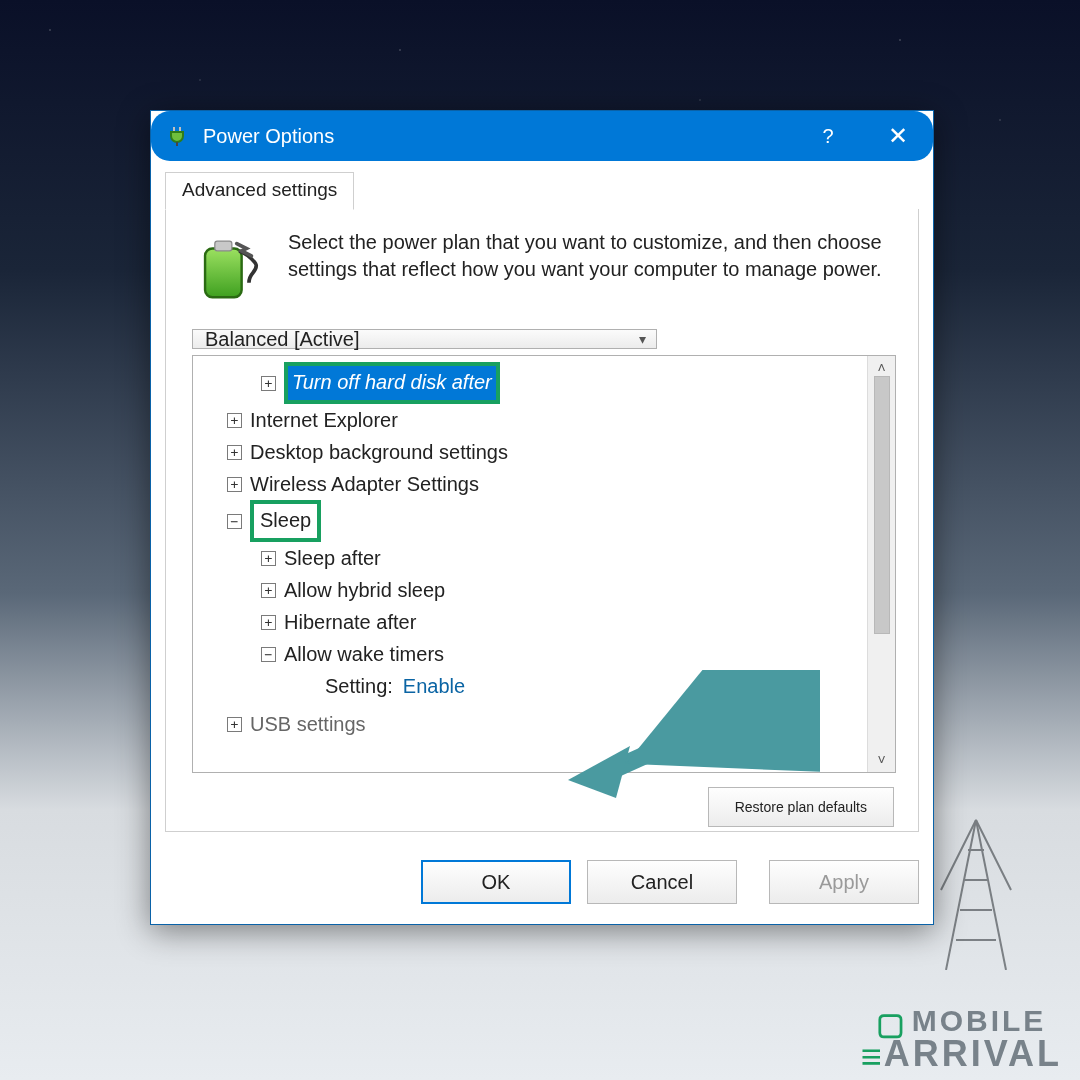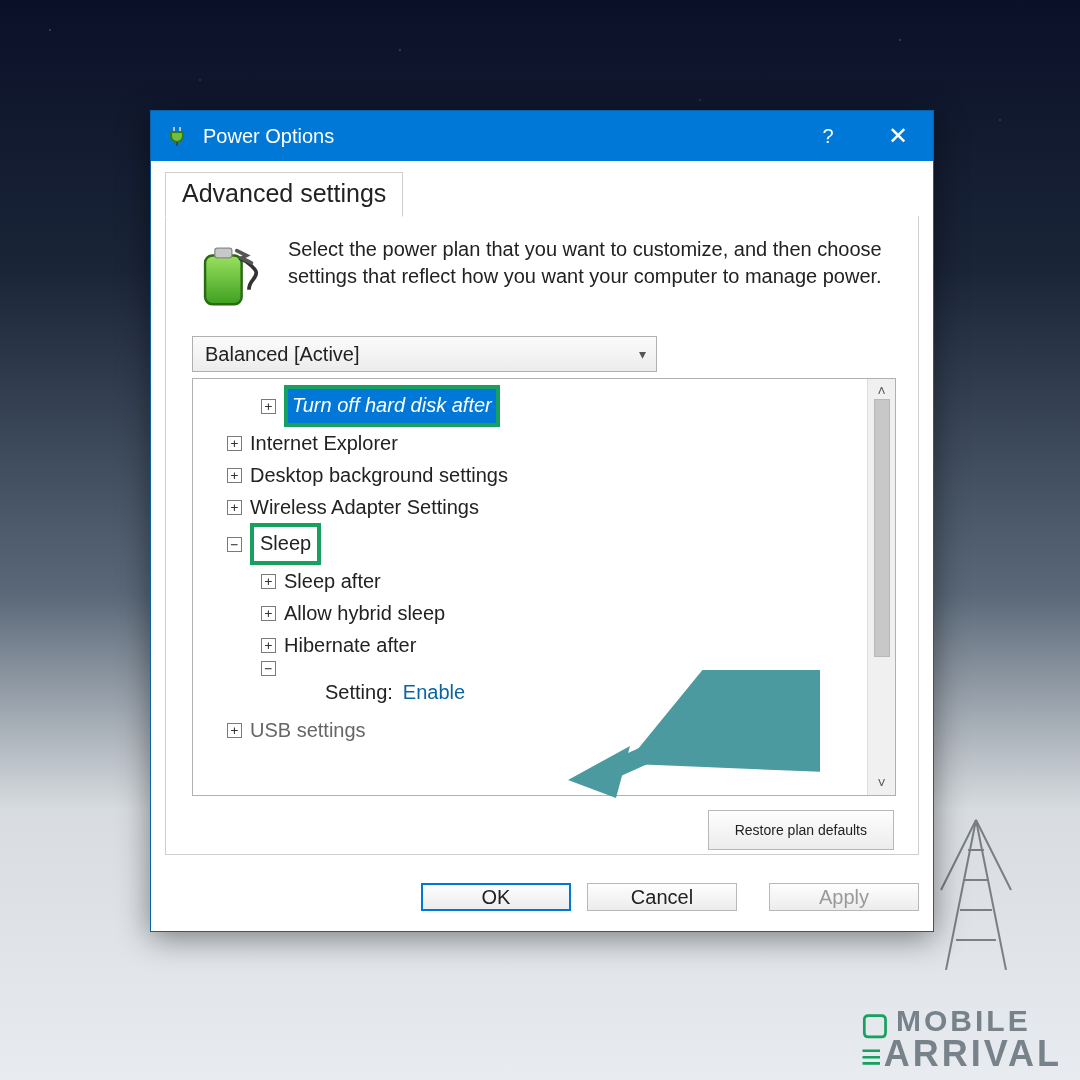--- a/index.html
+++ b/index.html
@@ -35,20 +35,21 @@
   }
 
   .titlebar {
     height: 50px;
     background: #0078d7;
     display: flex;
     align-items: center;
     padding: 0 0 0 14px;
     color: #fff;
     font-size: 20px;
+    border-radius: 19px;
   }
   .titlebar .app-icon {
     width: 24px; height: 24px;
     margin-right: 14px;
   }
   .titlebar .title { flex: 0 0 auto; }
   .titlebar .spacer { flex: 1; }
   .titlebar .tbtn {
     width: 70px;
     height: 50px;
@@ -70,21 +71,21 @@
   .tabstrip {
     display: flex;
     border-bottom: 1px solid #cfcfcf;
     margin-bottom: -1px;
   }
   .tab {
     background: #fff;
     border: 1px solid #cfcfcf;
     border-bottom: 1px solid #fff;
     padding: 6px 16px 8px 16px;
-    font-size: 25px;
+    font-size: 19px;
     color: #222;
     position: relative;
     top: 1px;
   }
 
   .panel {
     border: 1px solid #cfcfcf;
     border-top: none;
     background: #fff;
     padding: 20px 22px 4px 22px;
@@ -96,21 +97,21 @@
     margin-bottom: 22px;
   }
   .intro .big-icon { width: 78px; height: 78px; flex: 0 0 auto; }
   .intro p { font-size: 20px; color: #222; line-height: 1.35; }
 
   .plan-select {
     display: inline-flex;
     align-items: center;
     justify-content: space-between;
     width: 465px;
-    height: 36px;
+    height: 20px;
     border: 1px solid #b0b0b0;
     background: linear-gradient(#fbfbfb,#ececec);
     padding: 0 10px 0 12px;
     font-size: 20px;
     color: #222;
     margin-left: 4px;
     margin-bottom: 6px;
     cursor: pointer;
   }
   .plan-select .chev { font-size: 14px; color: #555; }
@@ -202,21 +203,21 @@
     cursor: pointer;
   }
 
   .button-row {
     display: flex;
     justify-content: flex-end;
     gap: 16px;
     padding: 14px 14px 20px 14px;
   }
   .btn {
-    height: 28px;
+    height: 44px;
     width: 150px;
     border: 1px solid #b8b8b8;
     background: linear-gradient(#fefefe,#ececec);
     font-size: 20px;
     color: #222;
     cursor: pointer;
   }
   .btn.primary { border: 2px solid #0078d7; }
   .btn.disabled { color: #9a9a9a; cursor: default; margin-left: 16px; }
 
@@ -228,21 +229,21 @@
 
   
   .watermark {
     position: absolute;
     right: 18px;
     bottom: 8px;
     font-family: "Segoe UI", sans-serif;
     font-weight: 700;
     letter-spacing: 3px;
     line-height: 1;
-    text-align: left;
+    text-align: center;
   }
   .watermark .l1 { color: #78828a; font-size: 30px; }
   .watermark .l2 { color: #78828a; font-size: 36px; }
   .watermark .wm-icon { color: #18a060; display:inline-block; transform: translateY(3px); margin-right:4px;}
 
   
   .antenna {
     position: absolute;
     right: 64px;
     bottom: 110px;
@@ -354,20 +355,21 @@
             <span>Allow hybrid sleep</span>
           </div>
 
           <div class="node indent2">
             <span class="pm">+</span>
             <span>Hibernate after</span>
           </div>
 
           <div class="node indent2">
             <span class="pm">−</span>
+            <span>Allow wake timers</span>
           </div>
 
           <div class="node setting-line">
             <span class="setting-label">Setting:</span>
             <span class="setting-value">Enable</span>
           </div>
 
           <div class="node indent1 cutoff" style="margin-top:6px;">
             <span class="pm">+</span>
             <span>USB settings</span>

